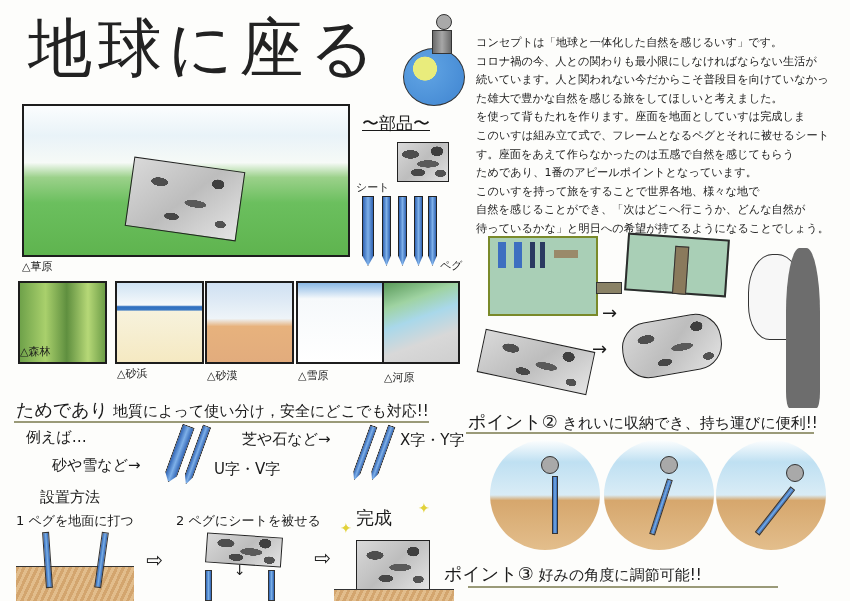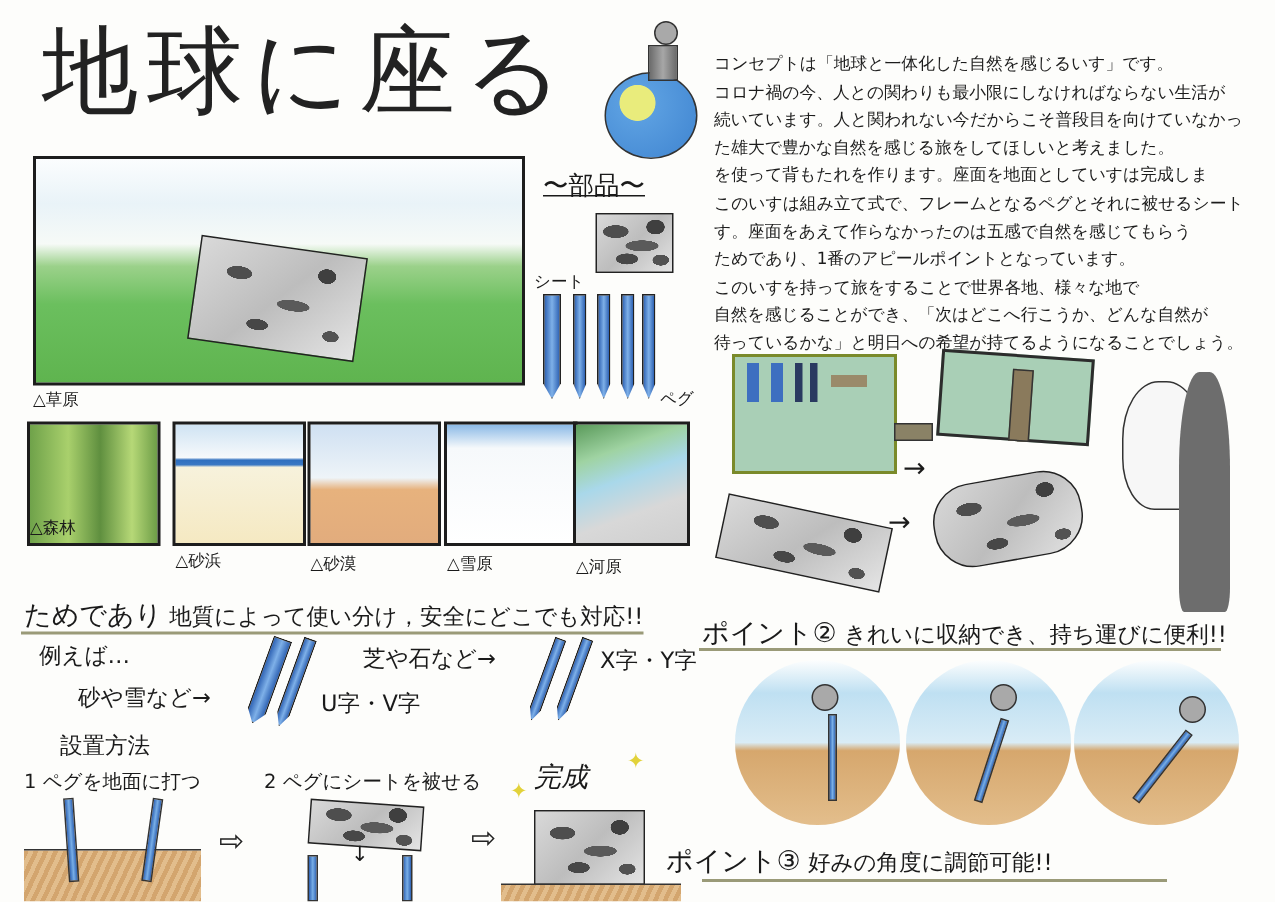--- a/index.html
+++ b/index.html
@@ -121,21 +121,21 @@
 <div class="abs peg" style="left:192px; top:424px; width:9px; height:62px; transform: rotate(20deg);"></div>
 <div class="abs note" style="left:214px; top:460px;">U字・V字</div>
 <div class="abs note" style="left:242px; top:430px;">芝や石など→</div>
 <div class="abs peg" style="left:360px; top:424px; width:8px; height:58px; transform: rotate(20deg);"></div>
 <div class="abs peg" style="left:378px; top:424px; width:8px; height:58px; transform: rotate(20deg);"></div>
 <div class="abs note" style="left:400px; top:431px;">X字・Y字</div>
 
 <div class="abs point-heading" style="left:4px; top:488px;margin-left:36px;">設置方法</div>
 <div class="abs step" style="left:16px; top:512px;">1 ペグを地面に打つ</div>
 <div class="abs step" style="left:176px; top:512px;">2 ペグにシートを被せる</div>
-<div class="abs point-heading" style="left:356px; top:506px; font-size:18px;font-style:italic;">完成</div>
+<div class="abs point-heading" style="left:356px; top:506px; font-size:18px;">完成</div>
 <div class="abs" style="left:340px; top:520px; color:#e2d23a; font-size:14px;">✦</div>
 <div class="abs" style="left:418px; top:500px; color:#e2d23a; font-size:14px;">✦</div>
 
 <div class="abs ground" style="left:16px; top:566px; width:118px; height:35px; border-top:1.5px solid #333;"></div>
 <div class="abs bluestick" style="left:44px; top:532px; height:56px; transform: rotate(-4deg);"></div>
 <div class="abs bluestick" style="left:98px; top:532px; height:56px; transform: rotate(8deg);"></div>
 <div class="abs arrow-hollow" style="left:146px; top:548px;">⇨</div>
 
 <div class="abs camo" style="left:206px; top:535px; width:76px; height:30px; transform: rotate(4deg);"></div>
 <div class="abs" style="left:234px; top:562px; font-size:14px;">↓</div>

